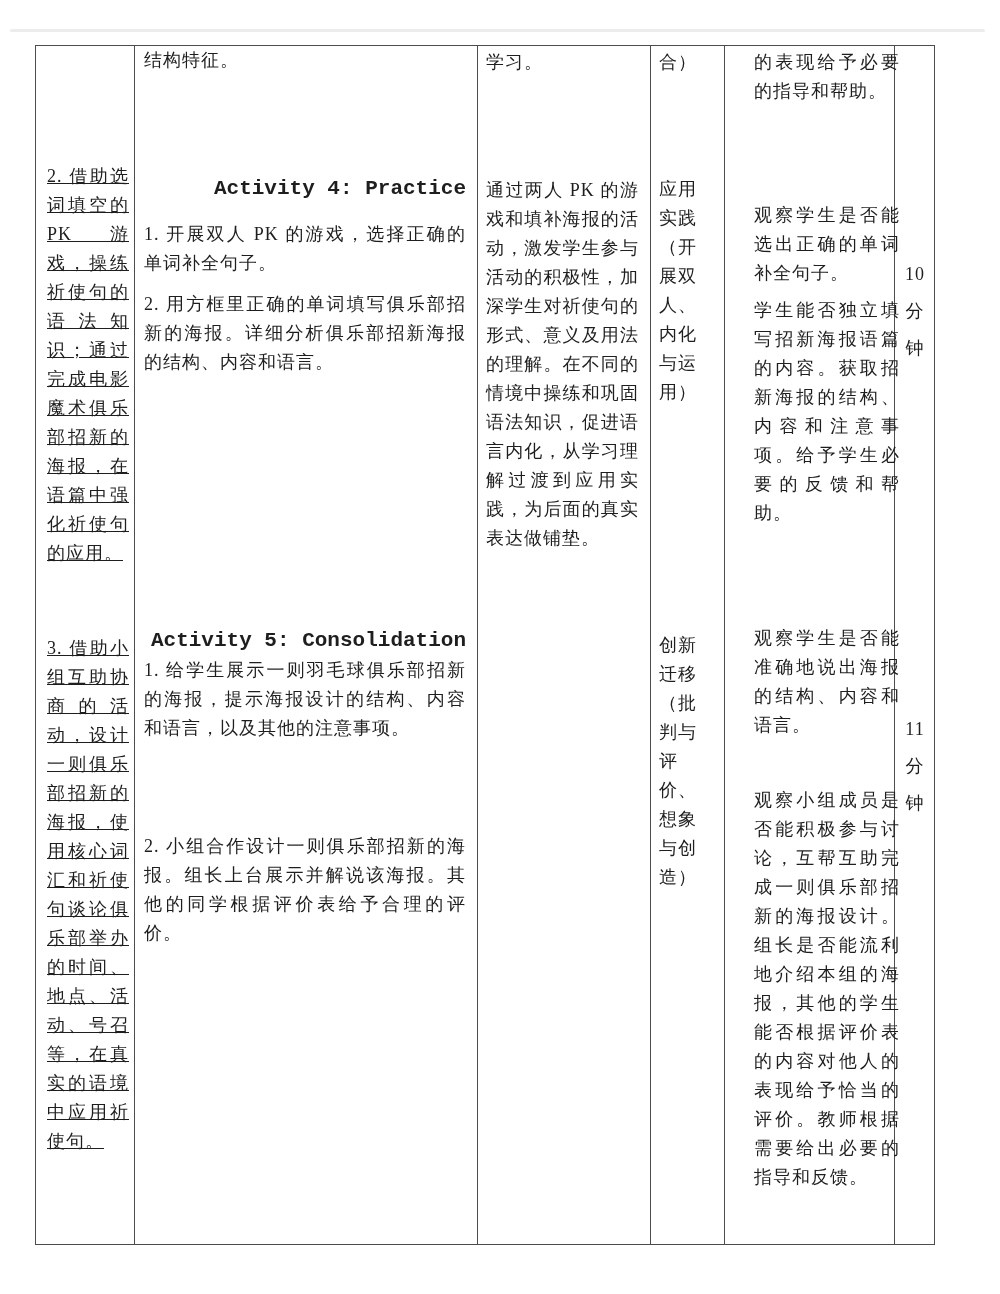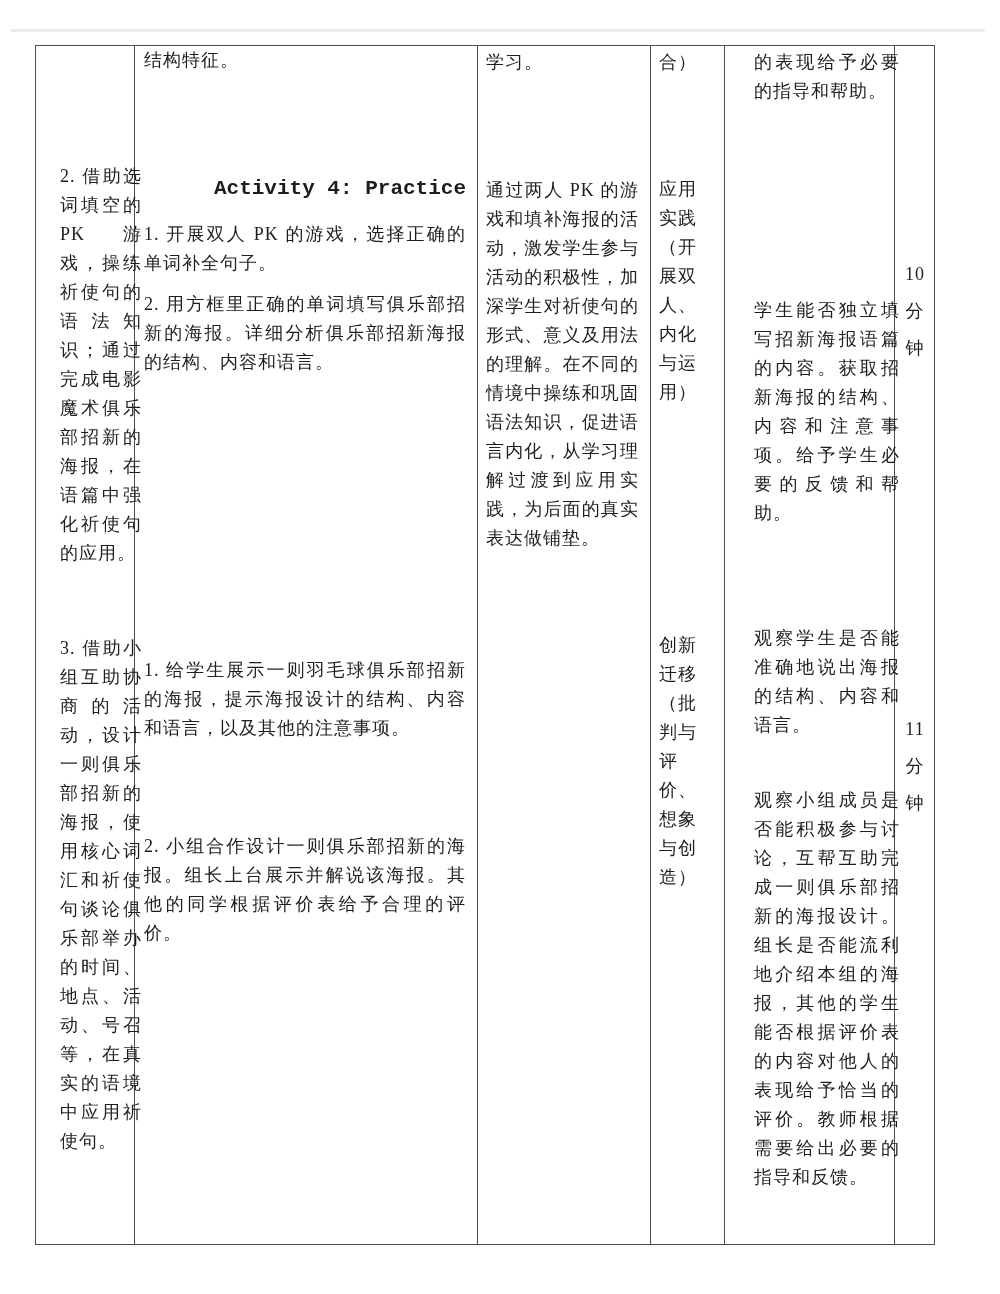--- a/index.html
+++ b/index.html
@@ -27,21 +27,21 @@
   .c2{left:98px;width:343px;}
   .c3{left:441px;width:173px;}
   .c4{left:614px;width:74px;}
   .c5{left:688px;width:170px;}
   .c6{left:858px;width:40px;}
   .blk{position:absolute;text-align:justify;}
   .cjk{
     font-size:18px;line-height:29px;letter-spacing:1px;
     word-break:break-all;
   }
-  .c1 .blk{left:24px;width:82px;}
+  .c1 .blk{left:11px;width:82px;text-decoration:underline;}
   .c2 .blk{left:10px;width:322px;}
   .c3 .blk{left:9px;width:153px;}
   .c4 .blk{left:9px;width:46px;text-align:left;}
   .c5 .blk{left:15px;width:146px;margin-left:15px;}
   .c6 .blk{left:7px;width:28px;text-align:center;line-height:37px;}
   .act-title{
     font-family:"Liberation Mono","DejaVu Sans Mono",monospace;
     font-weight:bold;font-size:21px;letter-spacing:0;
     text-align:right;white-space:nowrap;
   }
@@ -58,37 +58,39 @@
     <div class="col col-b c1">
       <div class="blk cjk" style="top:116px">2. 借助选词填空的PK 游戏，操练祈使句的语法知识；通过完成电影魔术俱乐部招新的海报，在语篇中强化祈使句的应用。</div>
       <div class="blk cjk" style="top:588px">3. 借助小组互助协商的活动，设计一则俱乐部招新的海报，使用核心词汇和祈使句谈论俱乐部举办的时间、地点、活动、号召等，在真实的语境中应用祈使句。</div>
     </div>
 
     <div class="col col-b c2">
       <div class="blk cjk" style="top:0;text-align:left">结构特征。</div>
       <div class="blk act-title" style="top:131px">Activity 4: Practice</div>
       <div class="blk cjk" style="top:174px">1. 开展双人 PK 的游戏，选择正确的单词补全句子。</div>
       <div class="blk cjk" style="top:244px">2. 用方框里正确的单词填写俱乐部招新的海报。详细分析俱乐部招新海报的结构、内容和语言。</div>
+      <div class="blk act-title" style="top:583px">Activity 5: Consolidation</div>
       <div class="blk cjk" style="top:610px">1. 给学生展示一则羽毛球俱乐部招新的海报，提示海报设计的结构、内容和语言，以及其他的注意事项。</div>
       <div class="blk cjk" style="top:786px">2. 小组合作设计一则俱乐部招新的海报。组长上台展示并解说该海报。其他的同学根据评价表给予合理的评价。</div>
     </div>
 
     <div class="col col-b c3">
       <div class="blk cjk" style="top:2px;text-align:left">学习。</div>
       <div class="blk cjk" style="top:130px">通过两人 PK 的游戏和填补海报的活动，激发学生参与活动的积极性，加深学生对祈使句的形式、意义及用法的理解。在不同的情境中操练和巩固语法知识，促进语言内化，从学习理解过渡到应用实践，为后面的真实表达做铺垫。</div>
     </div>
 
     <div class="col col-b c4">
       <div class="blk cjk" style="top:2px">合）</div>
       <div class="blk cjk" style="top:129px">应用实践（开展双人、内化与运用）</div>
       <div class="blk cjk" style="top:585px">创新迁移（批判与评价、想象与创造）</div>
     </div>
 
     <div class="col col-b c5">
       <div class="blk cjk" style="top:2px">的表现给予必要的指导和帮助。</div>
+      <div class="blk cjk" style="top:155px">观察学生是否能选出正确的单词补全句子。</div>
       <div class="blk cjk" style="top:250px">学生能否独立填写招新海报语篇的内容。获取招新海报的结构、内容和注意事项。给予学生必要的反馈和帮助。</div>
       <div class="blk cjk" style="top:578px">观察学生是否能准确地说出海报的结构、内容和语言。</div>
       <div class="blk cjk" style="top:740px">观察小组成员是否能积极参与讨论，互帮互助完成一则俱乐部招新的海报设计。组长是否能流利地介绍本组的海报，其他的学生能否根据评价表的内容对他人的表现给予恰当的评价。教师根据需要给出必要的指导和反馈。</div>
     </div>
 
     <div class="col c6">
       <div class="blk cjk" style="top:210px">10分钟</div>
       <div class="blk cjk" style="top:665px">11分钟</div>
     </div>
 

